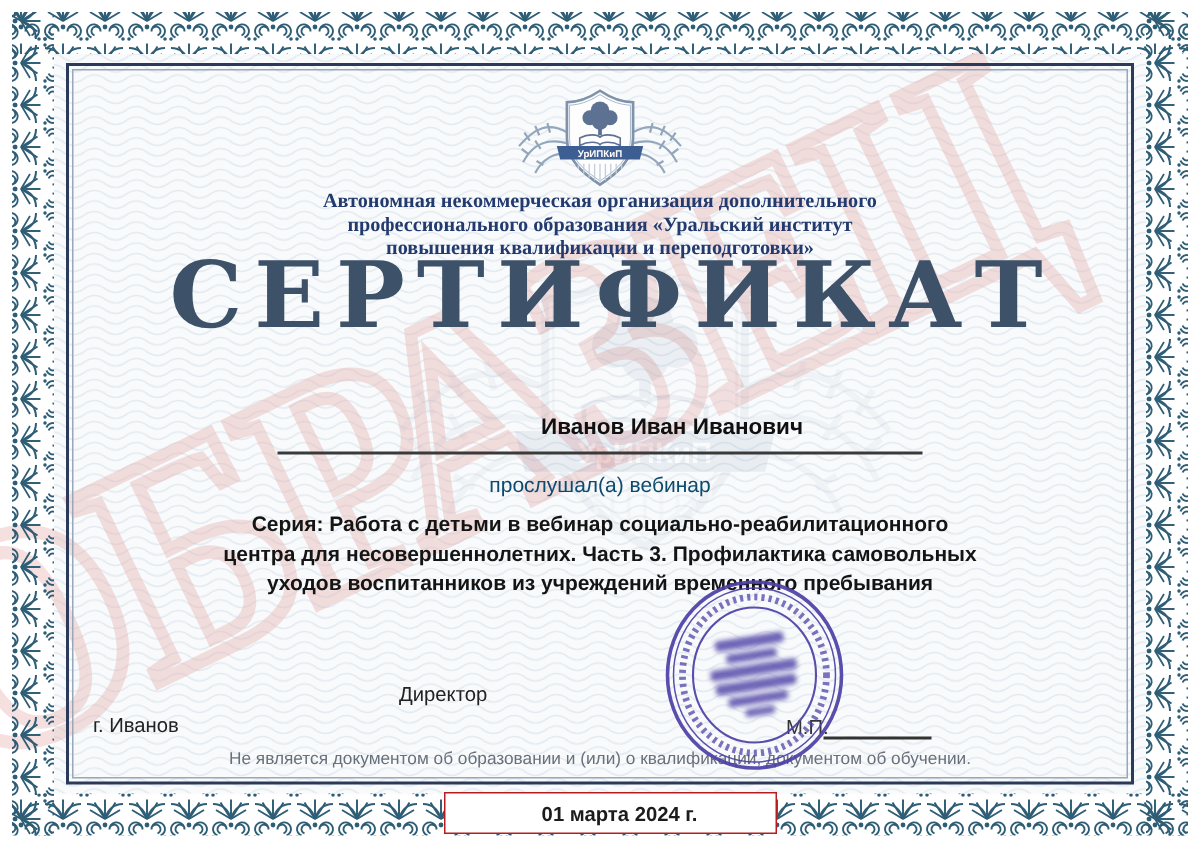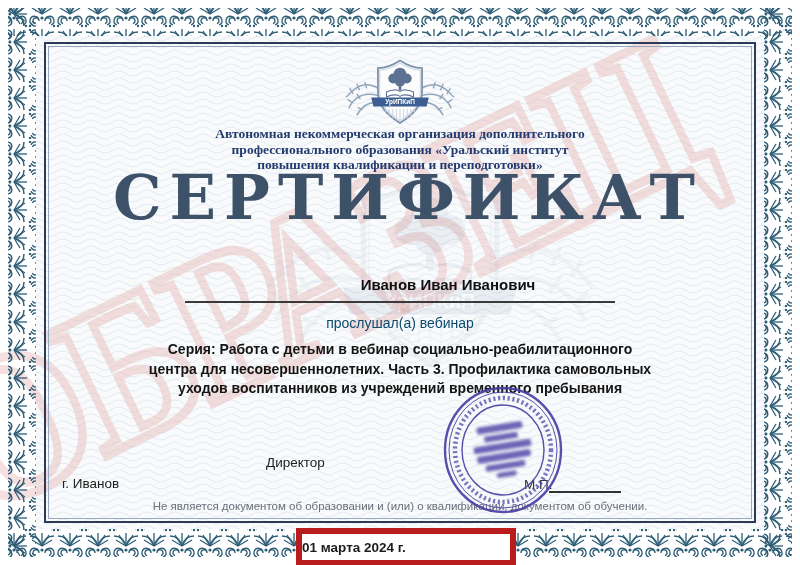--- a/index.html
+++ b/index.html
@@ -30,22 +30,22 @@
   .action{top:315px;font-size:14px;color:#0c4a6e;}
   .course{top:340px;font-size:14px;font-weight:bold;color:#141414;line-height:19.5px;}
   .city{position:absolute;left:62px;top:476px;font-size:13.5px;color:#222;}
   .director{position:absolute;left:266px;top:455px;font-size:13.5px;color:#222;
         line-height:16.5px;text-align:center;}
   .mp{position:absolute;left:524px;top:477px;font-size:13.5px;color:#333;}
   .sigline{position:absolute;left:549px;top:491px;width:72px;height:0;border-top:2px solid #333;}
   .disclaimer{top:500px;font-size:11.5px;color:#68707a;}
   .stamp{position:absolute;left:440px;top:386px;z-index:4;opacity:.92;}
   .datebox{position:absolute;left:296px;top:528px;width:208px;height:26px;background:#ffffff;
-        border:6px solid #b91c1c;z-index:5;display:flex;align-items:center;justify-content:flex-start;
-        font-size:13.5px;font-weight:bold;color:#1c1c1c;}
+        border:1px solid #b91c1c;z-index:5;display:flex;align-items:center;justify-content:center;
+        font-size:13.5px;font-weight:bold;color:#1c1c1c;padding-left:12px;}
 </style>
 </head>
 <body>
 
 <div class="page">
 
   <svg class="bg" width="800" height="565">
     <defs>
       <pattern id="waves" width="56" height="7" patternUnits="userSpaceOnUse">
         <path d="M0,3.5 q7,-5 14,0 t14,0 t14,0 t14,0" stroke="#e3eaf1" stroke-width="1" fill="none"></path>

